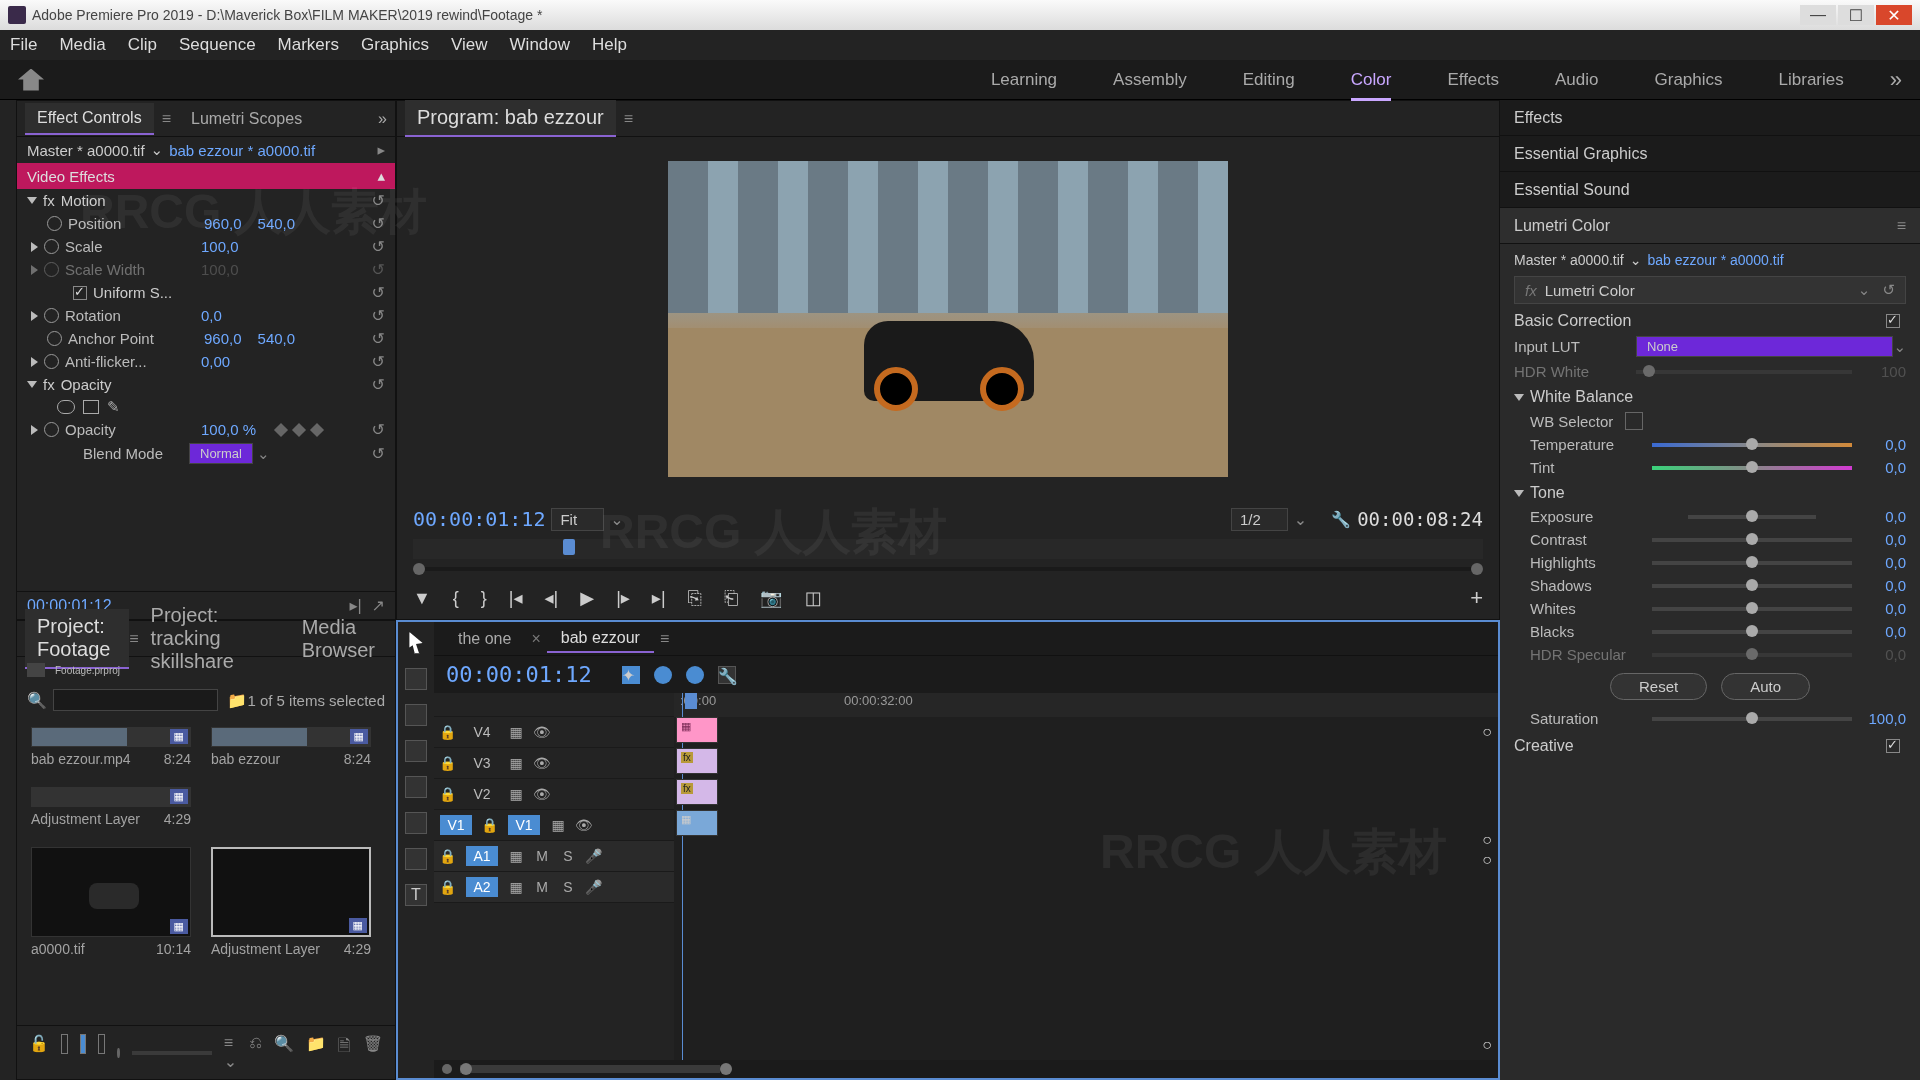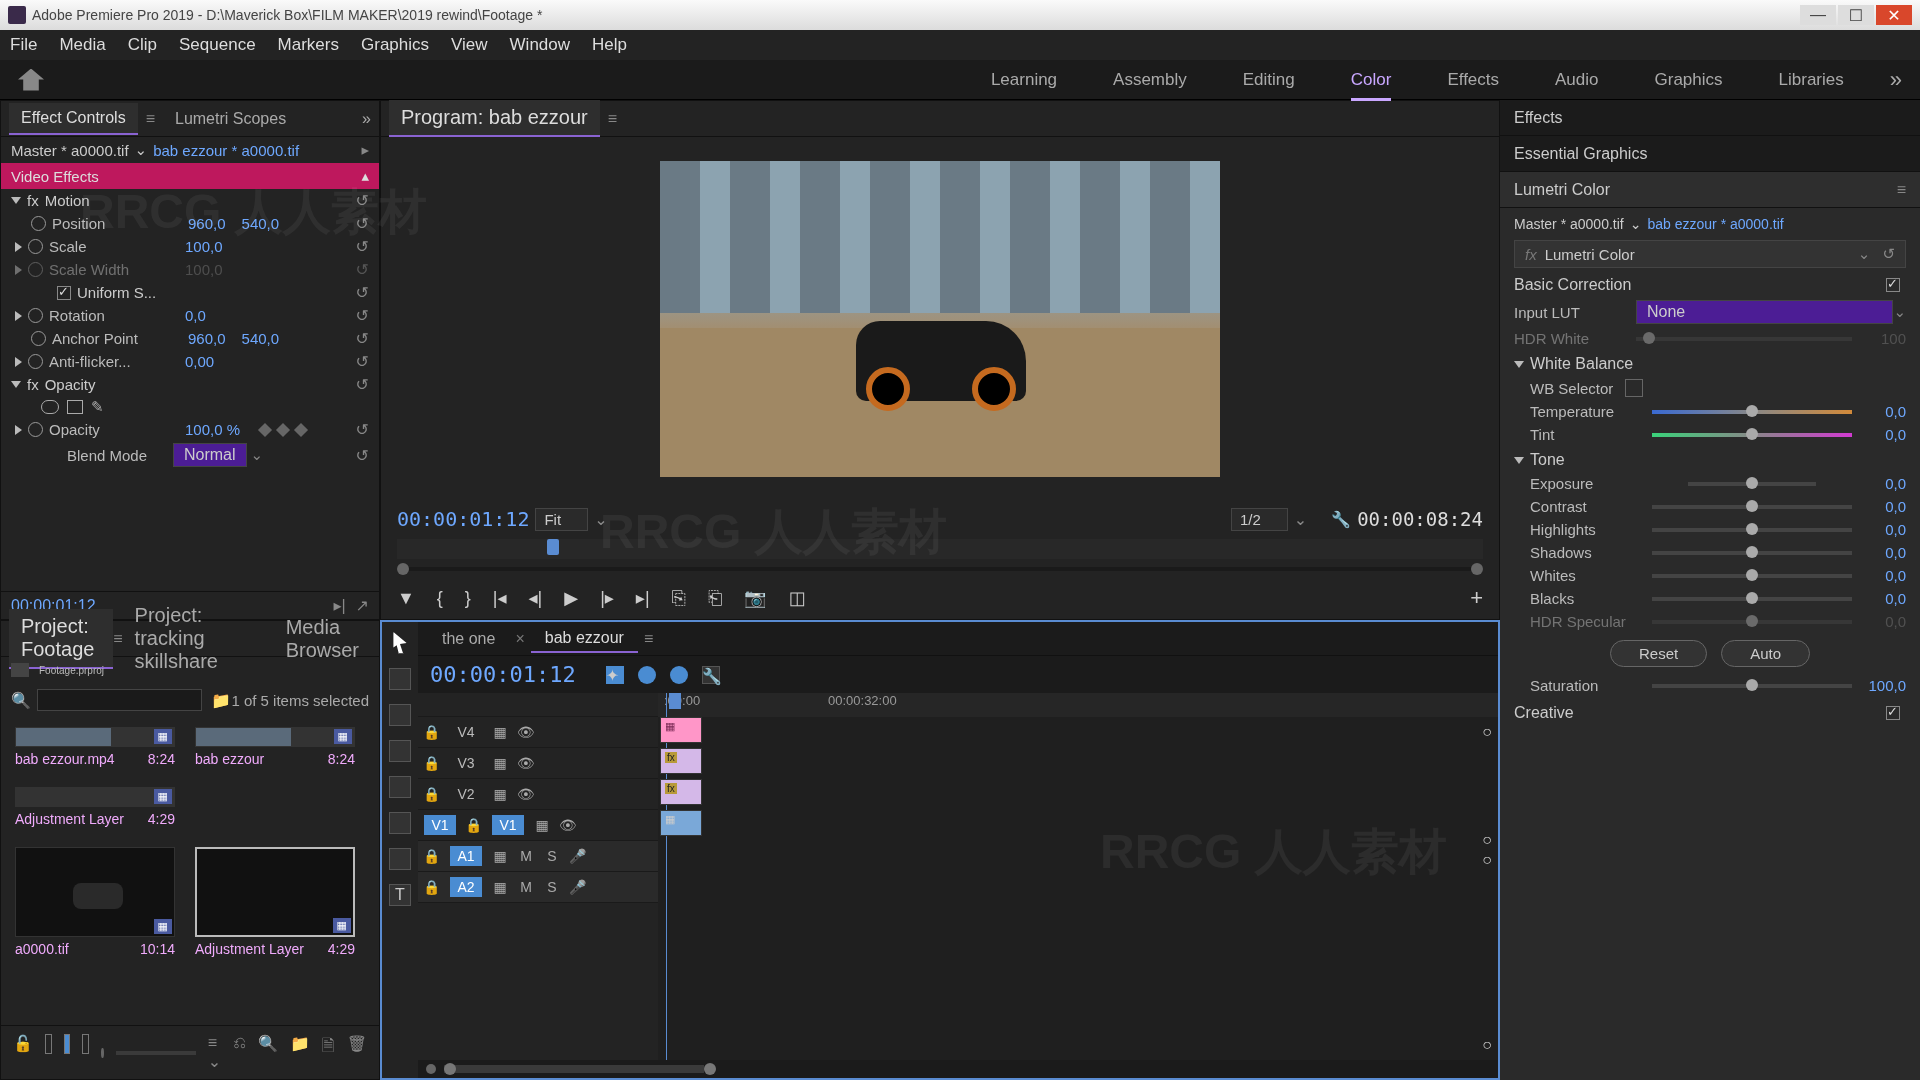--- a/index.html
+++ b/index.html
@@ -12,21 +12,21 @@
 .winbtn.max { background:#ddd; }
 .winbtn.close { background:#d9472b; color:#fff; }
 .menubar { background:#232323; height: 30px; display:flex; align-items:center; padding:0 10px; }
 .menubar span { margin-right: 22px; font-size:17px; color:#ddd; }
 .workspacebar { height: 40px; background:#1b1b1b; display:flex; align-items:center; padding:0 18px; border-bottom:1px solid #000; }
 .home-icon { width:26px; height:22px; background:#888; clip-path: polygon(50% 0,100% 50%,80% 50%,80% 100%,20% 100%,20% 50%,0 50%); margin-right: auto; }
 .ws { margin: 0 28px; font-size:17px; color:#aaa; }
 .ws.active { color:#c9a7ff; position:relative; }
 .ws.active::after { content:""; position:absolute; left:0; right:0; bottom:-11px; height:3px; background:#c9a7ff; }
 .ws-more { color:#aaa; font-size:22px; margin-left:18px; }
-.main { display:grid; grid-template-columns: 380px 1fr 420px; grid-template-rows: 520px 1fr; height: calc(1080px - 100px); background:#1b1b1b; }
+.main { display:grid; grid-template-columns: 380px 1fr 420px; grid-template-rows: 520px 1fr; height: calc(1080px - 100px); background:#1b1b1b;margin-left:16px; }
 .panel { background:#232323; border:1px solid #111; display:flex; flex-direction:column; }
 .tabs { display:flex; align-items:center; border-bottom:1px solid #111; height:36px; padding:0 8px; }
 .tab { padding: 6px 12px; font-size:16px; color:#aaa; }
 .tab.active { color:#ddd; background:#2e2e2e; border-bottom:2px solid #8a63d2; }
 .tab.small { font-size:20px; }
 .breadcrumb { display:flex; align-items:center; padding:4px 10px; font-size:15px; }
 .bc1 { color:#ccc; }
 .bc2 { color:#6ea8ff; }
 .dropdown-arrow { margin:0 6px; color:#ccc; }
 .section-hdr { background:#be185d; padding:4px 10px; font-size:15px; color:#ddd; display:flex; align-items:center; }
@@ -65,21 +65,21 @@
 .plus { margin-left:auto; color:#ccc; font-size:22px; }
 .project-panel { grid-row: 2; }
 .proj-row { display:flex; align-items:center; padding:6px 10px; }
 .proj-title { color:#bbb; font-size:10px; }
 .search-box { flex:1; background:#1a1a1a; border:1px solid #444; height:22px; margin-right:10px; }
 .count-txt { color:#aaa; font-size:15px; margin-left:auto; }
 .thumb-row { display:flex; gap:20px; padding:10px 14px; flex-wrap:wrap; }
 .thumb { width: 160px; }
 .thumb .img { width:100%; height:90px; background:#111; border:1px solid #333; position:relative; }
 .thumb .badge { position:absolute; bottom:2px; right:2px; background:#4a5aa0; color:#fff; font-size:11px; padding:1px 4px; }
-.thumb .lbl-row { display:flex; justify-content:space-between; font-size:14px; color:#f0abfc; margin-top:4px; }
+.thumb .lbl-row { display:flex; justify-content:space-between; font-size:14px; color:#a3a3a3; margin-top:4px; }
 .thumb.selected .img { border:2px solid #bbb; }
 .proj-footer { margin-top:auto; display:flex; gap:12px; padding:8px 12px; border-top:1px solid #111; }
 .pf-icon { width:20px; height:20px; border:1px solid #777; }
 .timeline-panel { grid-column:2; grid-row:2; border:2px solid #5a8cd2; display:flex; }
 .tool-strip { width:36px; background:#232323; display:flex; flex-direction:column; align-items:center; gap:14px; padding-top:10px; }
 .tool { width:22px; height:22px; background:#333; border:1px solid #555; }
 .tool.active { background:#4a8cd2; }
 .timeline-body { flex:1; display:flex; flex-direction:column; }
 .tl-tabs { display:flex; height:34px; align-items:center; border-bottom:1px solid #111; gap:6px; padding:0 10px; }
 .tl-tab { padding:4px 14px; font-size:16px; color:#aaa; }
@@ -120,21 +120,21 @@
 .sec-hdr .chk-r { margin-left:auto; }
 .row { display:flex; align-items:center; font-size:15px; color:#bbb; margin:6px 0; }
 .row .lbl { width:112px; }
 .row .slider { flex:1; height:4px; background:#444; position:relative; margin:0 10px; }
 .row .slider .knob { position:absolute; top:-5px; width:12px; height:12px; border-radius:50%; background:#aaa; left:50%; transform:translateX(-50%); }
 .row .slider.color { background: linear-gradient(90deg,#3a6ad2,#888,#d28a3a); }
 .row .slider.tint { background: linear-gradient(90deg,#3ad27a,#888,#d23ad2); }
 .row .num { color:#6ea8ff; width:44px; text-align:right; }
 .wb-row { display:flex; align-items:center; font-size:15px; color:#bbb; margin:6px 0; }
 .eyedrop { width:18px; height:18px; border:1px solid #666; margin-left:12px; }
-.sel { background:#4c1d95; border:1px solid #444; padding:2px 10px; font-size:16px; color:#ccc; margin-left:10px; }
+.sel { background:#6d28d9; border:1px solid #444; padding:2px 10px; font-size:13px; color:#ccc; margin-left:10px; }
 .btn-row { display:flex; gap:14px; justify-content:center; margin:10px 0; }
 .btn { border:1px solid #666; border-radius:18px; padding:4px 28px; font-size:15px; color:#ccc; background:#333; }
 .watermark { position:fixed; color:rgba(255,255,255,0.06); font-size:48px; font-weight:bold; pointer-events:none; }
 </style>
 </head>
 <body>
 
 <div class="titlebar">
   <div class="icon"></div>
   <div class="title">Adobe Premiere Pro 2019 - D:\Maverick Box\FILM MAKER\2019 rewind\Footage *</div>
@@ -321,20 +321,21 @@
       <span class="tbtn">⎗</span>
       <span class="tbtn">📷</span>
       <span class="tbtn">◫</span>
       <span class="plus">+</span>
     </div>
   </div>
 
   <div class="right-stack">
     <div class="rp-tab">Effects</div>
     <div class="rp-tab">Essential Graphics</div>
+    <div class="rp-tab">Essential Sound</div>
     <div class="rp-tab active">
         <span>Lumetri Color</span>
         <span style="margin-left:auto;color:#888;">≡</span>
       </div>
     <div class="rp-body">
       <div class="lumetri-bc">
           <span class="bc1">Master * a0000.tif</span>
           <span class="dropdown-arrow">⌄</span>
           <span class="bc2">bab ezzour * a0000.tif</span>
         </div>

